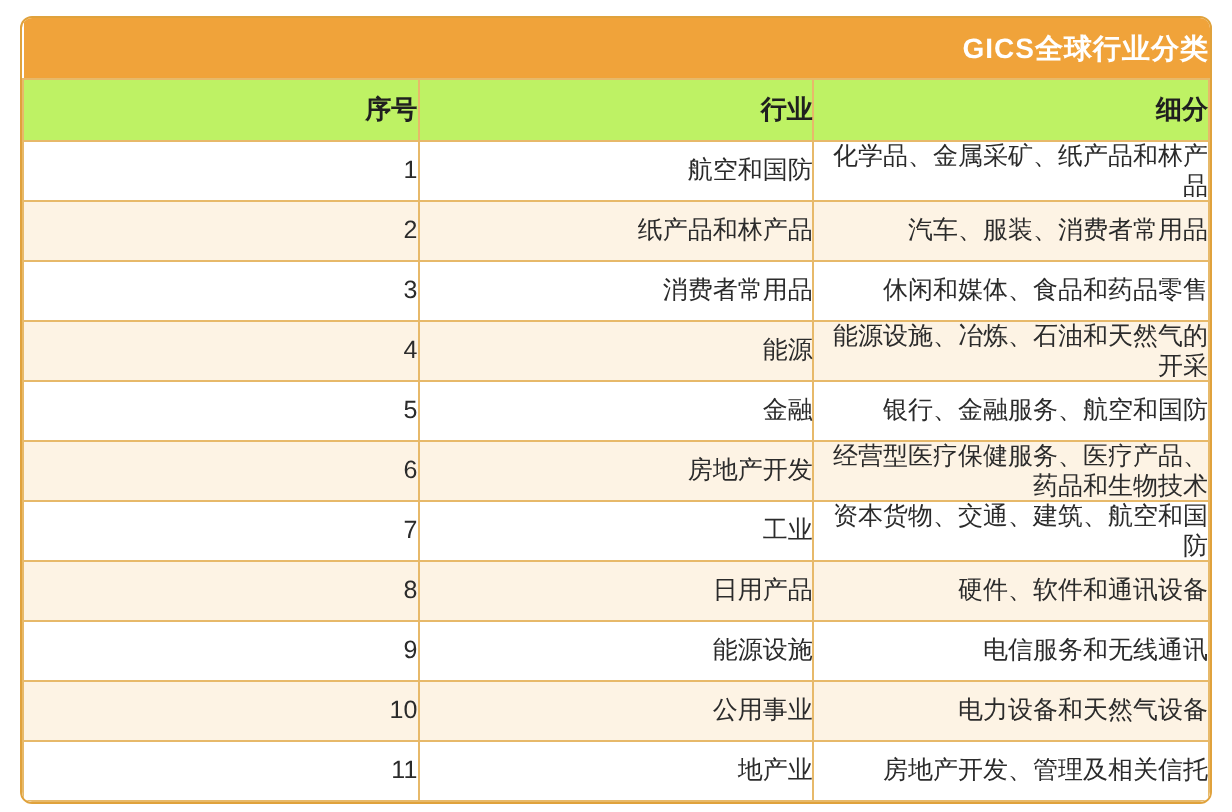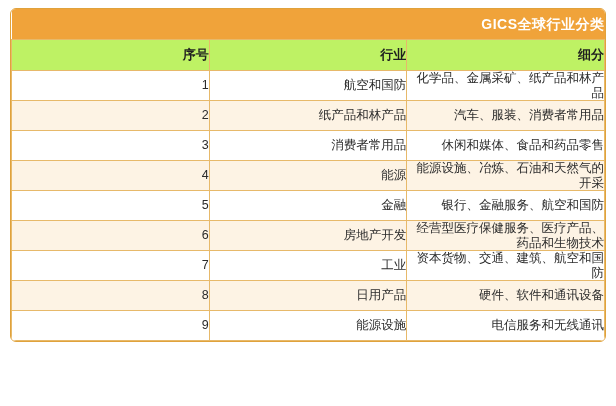--- a/index.html
+++ b/index.html
@@ -127,16 +127,26 @@
       <tr class="body-row alt">
         <td class="col-no">8</td>
         <td class="col-industry">日用产品</td>
         <td class="col-sub">硬件、软件和通讯设备</td>
       </tr>
       <tr class="body-row">
         <td class="col-no">9</td>
         <td class="col-industry">能源设施</td>
         <td class="col-sub">电信服务和无线通讯</td>
       </tr>
+      <tr class="body-row alt">
+        <td class="col-no">10</td>
+        <td class="col-industry">公用事业</td>
+        <td class="col-sub">电力设备和天然气设备</td>
+      </tr>
+      <tr class="body-row">
+        <td class="col-no">11</td>
+        <td class="col-industry">地产业</td>
+        <td class="col-sub">房地产开发、管理及相关信托</td>
+      </tr>
     </tbody>
       </table>
   </div>
 </div>
 
 </body></html>

